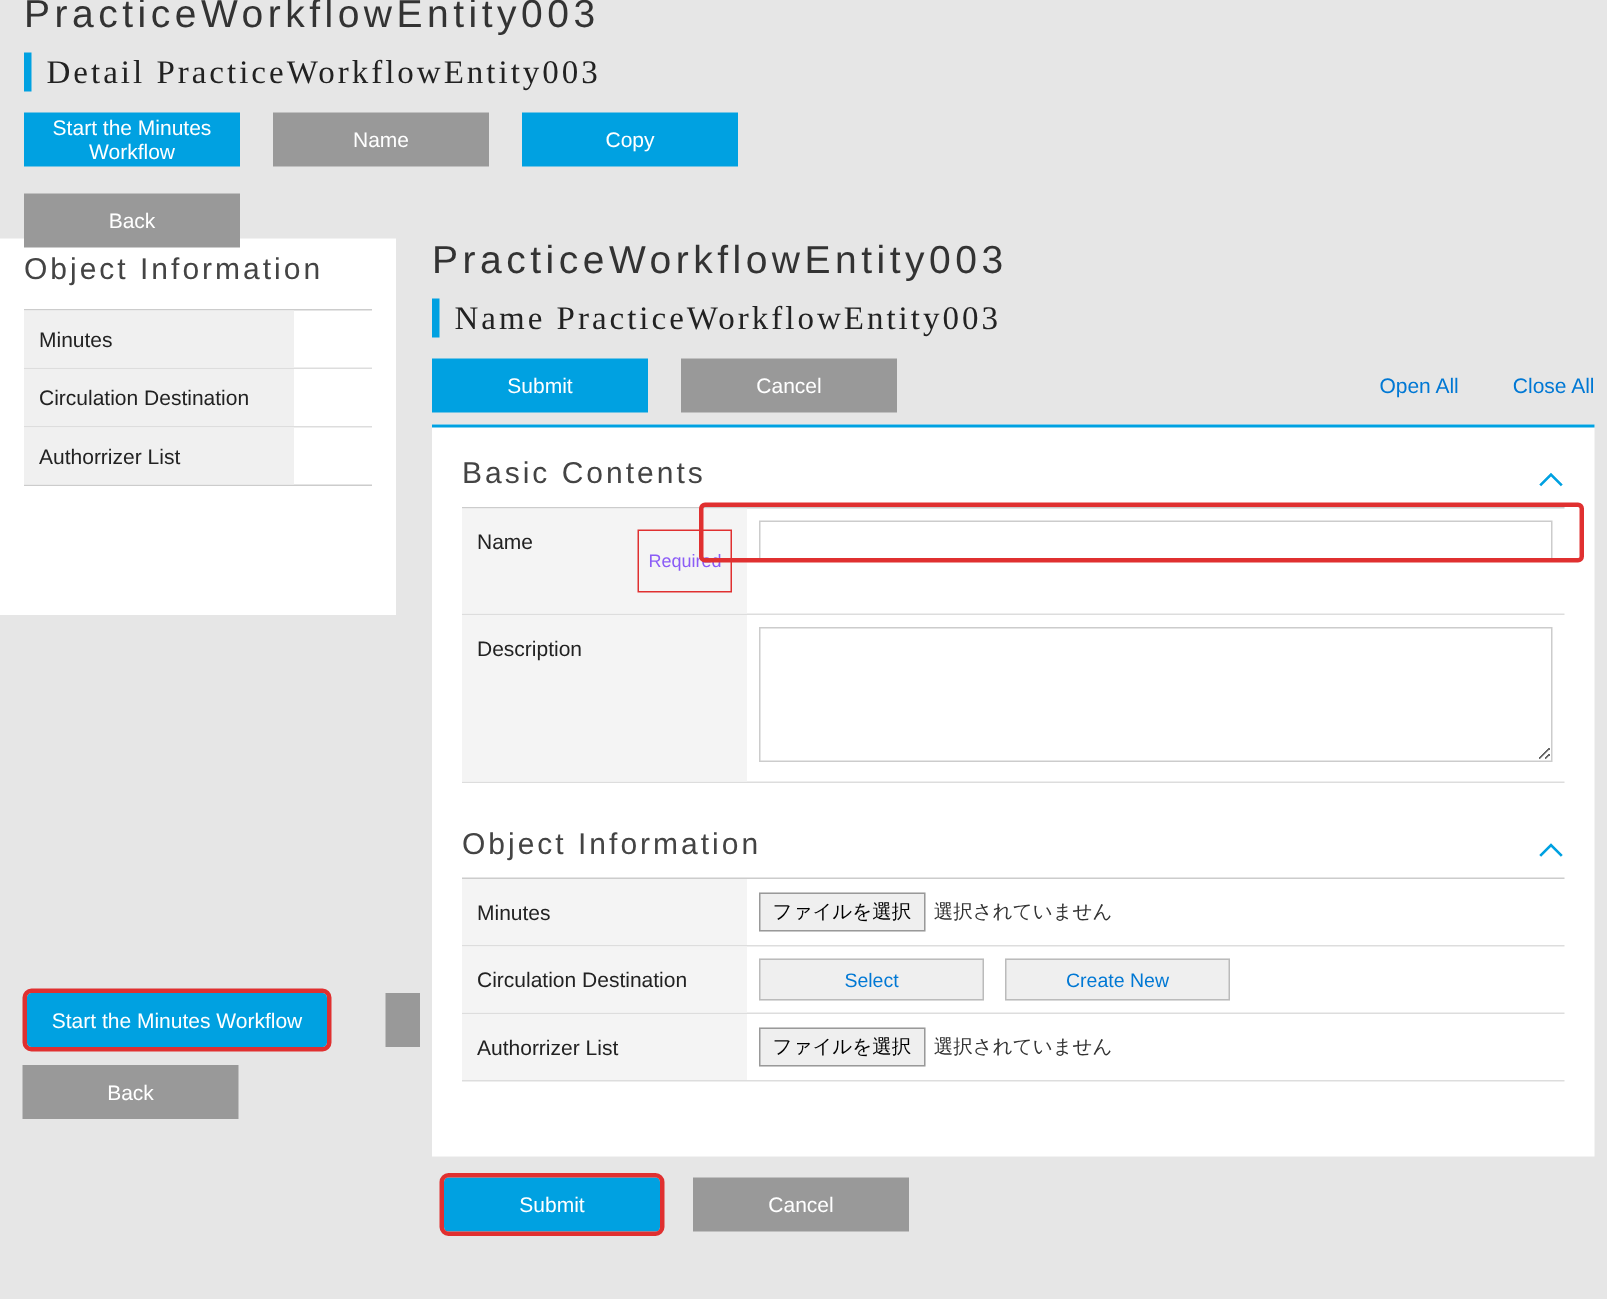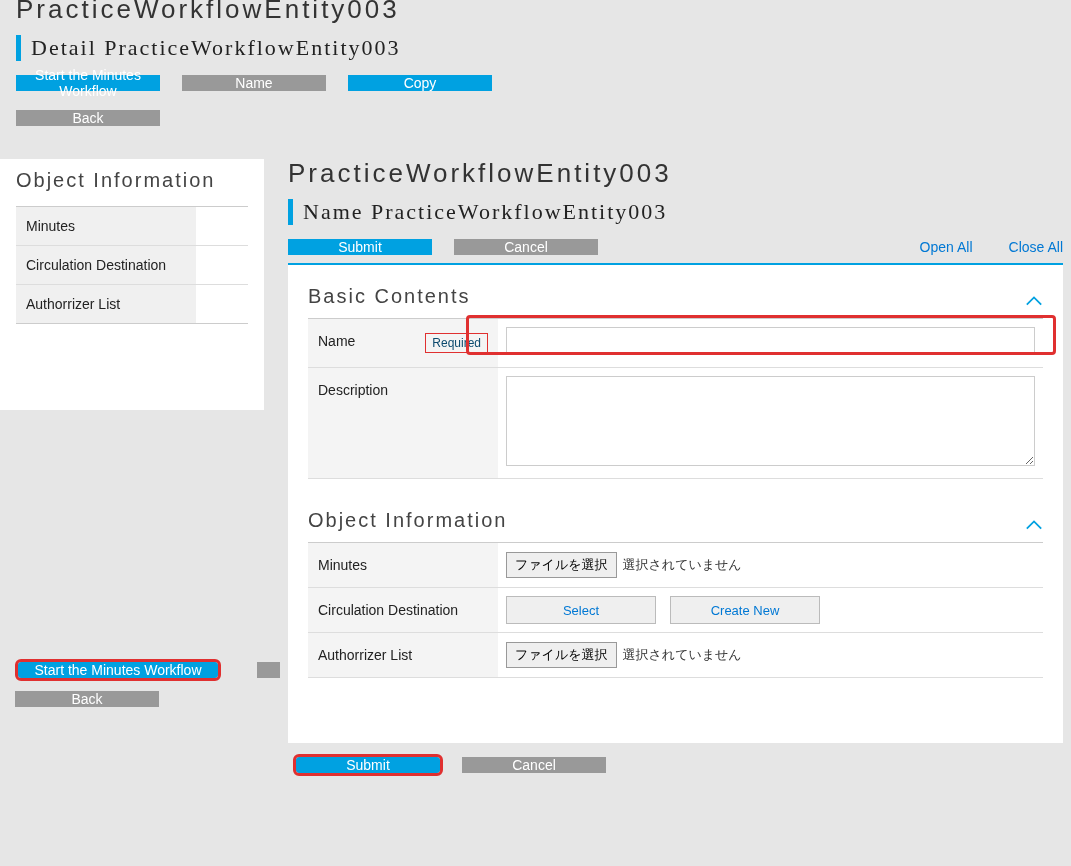--- a/index.html
+++ b/index.html
@@ -37,21 +37,21 @@
     color: #222;
     border-left: 5px solid #00a1e1;
     padding-left: 10px;
     margin: 10px 0 14px 0;
     font-family: Liberation Serif, serif;
   }
   .btn {
     display: inline-flex;
     align-items: center;
     justify-content: center;
-    height: 16px;
+    height: 36px;
     border: none;
     color: #fff;
     font-size: 14px;
     cursor: pointer;
   }
   .btn-blue { background: #00a1e1; }
   .btn-gray { background: #999; }
   .btn-row { display: flex; gap: 22px; }
   .btn-row .btn { width: 144px; }
   .w200 { width: 200px; }
@@ -166,23 +166,23 @@
     padding: 14px 10px;
     background: #f4f4f4;
     font-size: 14px;
     color: #222;
     display: flex;
     align-items: flex-start;
     gap: 50px;
   }
   .req-badge {
     border: 1px solid #e03030;
-    color: #0c4a6e;
+    color: #8b5cf6;
     font-size: 12px;
-    padding: 2px 6px;
+    padding: 13px 6px;
     margin-left: auto;
   }
   .fg-input {
     flex: 1;
     padding: 8px;
     position: relative;
   }
   .txt {
     width: 100%;
     height: 26px;

